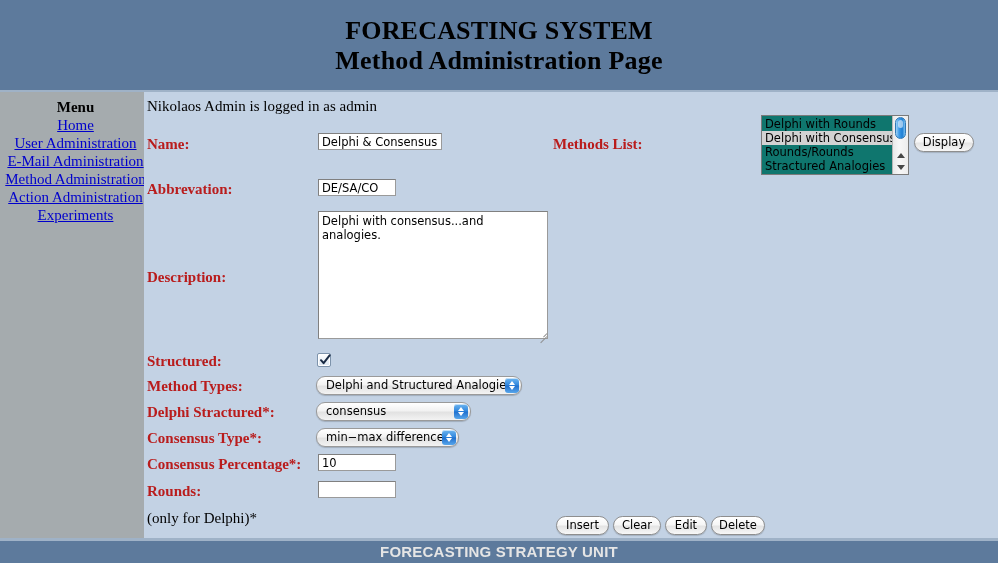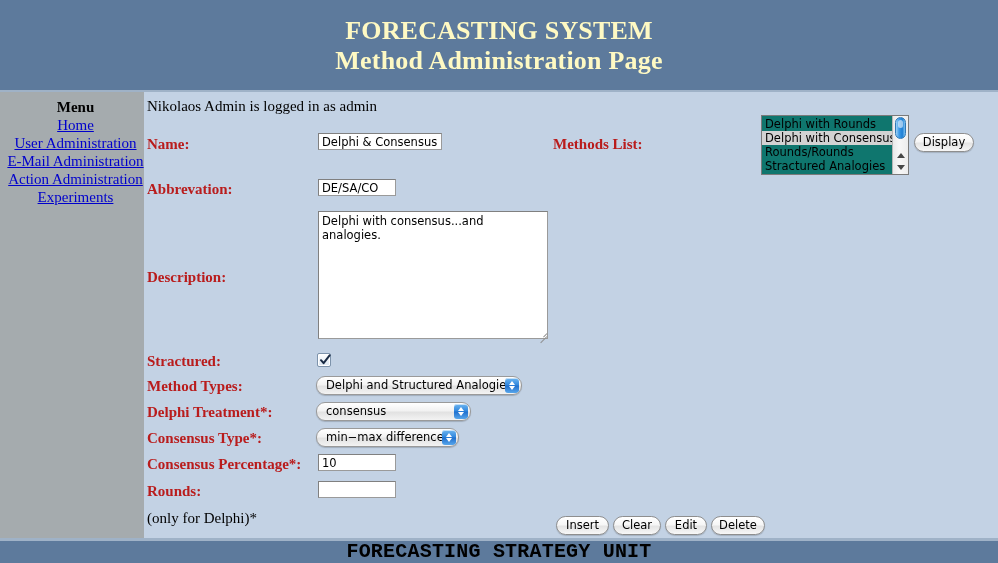--- a/index.html
+++ b/index.html
@@ -24,21 +24,21 @@
     position: absolute;
     left: 0; top: 0;
     width: 998px;
     height: 90px;
     background: #5d7a9c;
     text-align: center;
   }
   .header .title-line {
     font-family: "Liberation Serif", serif;
     font-weight: bold;
-    color: #fef9c3;
+    color: #000000;
     font-size: 26px;
     line-height: 30px;
     letter-spacing: 0.2px;
   }
   .header .title-line.first { padding-top: 16px; }
   .header-rule {
     position: absolute;
     left: 0; top: 90px;
     width: 998px; height: 2px;
     background: #9fb2c7;
@@ -289,24 +289,24 @@
   }
   .footer {
     position: absolute;
     left: 0; top: 541px;
     width: 998px;
     height: 22px;
     background: #5d7a9c;
     text-align: center;
   }
   .footer .ftxt {
-    font-family: Liberation Mono, monospace;
+    font-family: Liberation Sans, sans-serif;
     font-weight: bold;
-    font-size: 20px;
-    color: #000000;
+    font-size: 15px;
+    color: #e5e5e5;
     line-height: 22px;
     letter-spacing: 0.2px;
   }
 </style>
 </head>
 <body>
 
 <div class="page">
 
   <div class="header">
@@ -315,20 +315,21 @@
   </div>
   <div class="header-rule"></div>
 
   <div class="body-wrap">
 
     <div class="sidebar">
       <div class="menu-title">Menu</div>
       <a class="menu-link" href="#">Home</a>
       <a class="menu-link" href="#">User Administration </a>
       <a class="menu-link" href="#">E-Mail Administration </a>
+      <a class="menu-link" href="#">Method Administration </a>
       <a class="menu-link" href="#">Action Administration </a>
       <a class="menu-link" href="#">Experiments </a>
     </div>
 
     <div class="gap-col"></div>
 
     <div class="content">
 
       <div class="logged-in">Nikolaos Admin is logged in as admin</div>
 
@@ -338,37 +339,37 @@
       <div class="lbl" style="left:3px; top:89px;">Abbrevation:</div>
       <input class="tinput" style="left: 174px; top: 87px; width: 78px; height: 17px;" value="DE/SA/CO">
 
       <div class="lbl" style="left:3px; top:177px;">Description:</div>
       <textarea class="tarea" style="left: 174px; top: 119px; width: 230px; height: 128px;">Delphi with consensus...and analogies.</textarea>
       <div class="tarea-grip" style="left:392px; top:235px;">
         <i style="top:9px; width:9px;"></i>
         <i style="top:6px; width:5px;"></i>
       </div>
 
-      <div class="lbl" style="left:3px; top:261px;">Stractured:</div>
+      <div class="lbl" style="left:3px; top:261px;">Structured:</div>
       <div class="cbox" style="left:173px; top:261px;">
         <svg width="13" height="13" viewBox="0 0 13 13">
           <path d="M2 6.2 L4.6 9.2 L10.6 1.4" stroke="#1a2b44" stroke-width="2" fill="none" stroke-linecap="round" stroke-linejoin="round"></path>
         </svg>
       </div>
 
       <div class="lbl" style="left:3px; top:286px;">Method Types:</div>
       <div class="aqua-select" style="left:172px; top:284px; width:206px;">
         <span>Delphi and Structured Analogies</span>
         <span class="aqua-arrowbtn">
           <i class="up"></i>
             <i class="dn"></i>
         </span>
       </div>
 
-      <div class="lbl" style="left:3px; top:312px;">Delphi Treatment*:</div>
+      <div class="lbl" style="left:3px; top:312px;">Delphi Stractured*:</div>
       <div class="aqua-select" style="left:172px; top:310px; width:155px;">
         <span>consensus</span>
         <span class="aqua-arrowbtn">
           <i class="up"></i>
             <i class="dn"></i>
         </span>
       </div>
 
       <div class="lbl" style="left:3px; top:338px;">Consensus Type*:</div>
       <div class="aqua-select" style="left:172px; top:336px; width:143px;">

